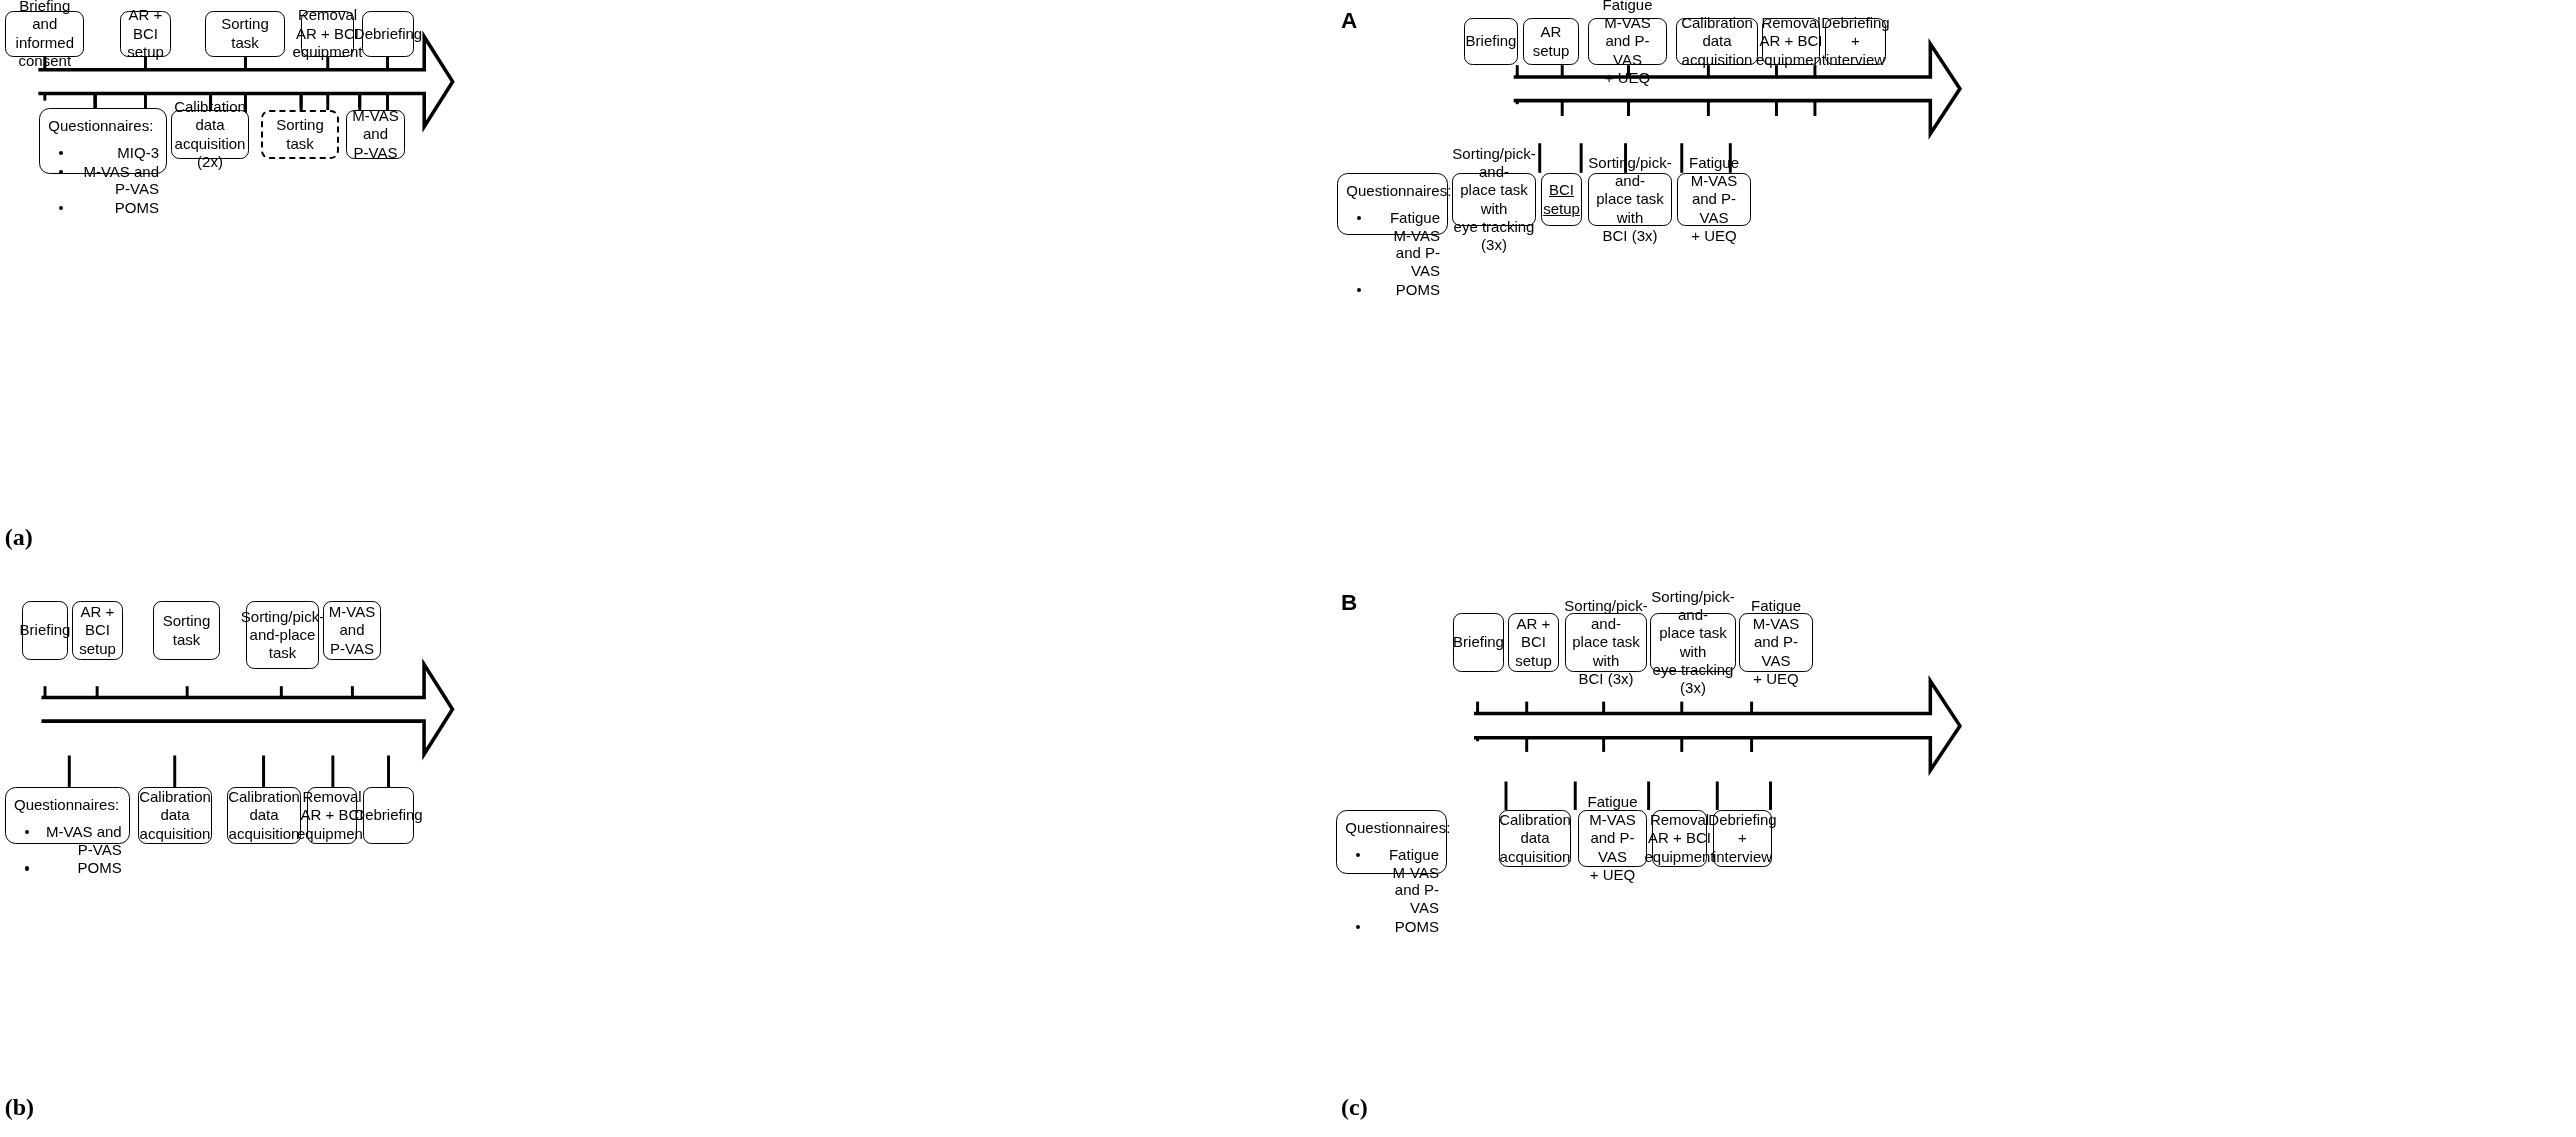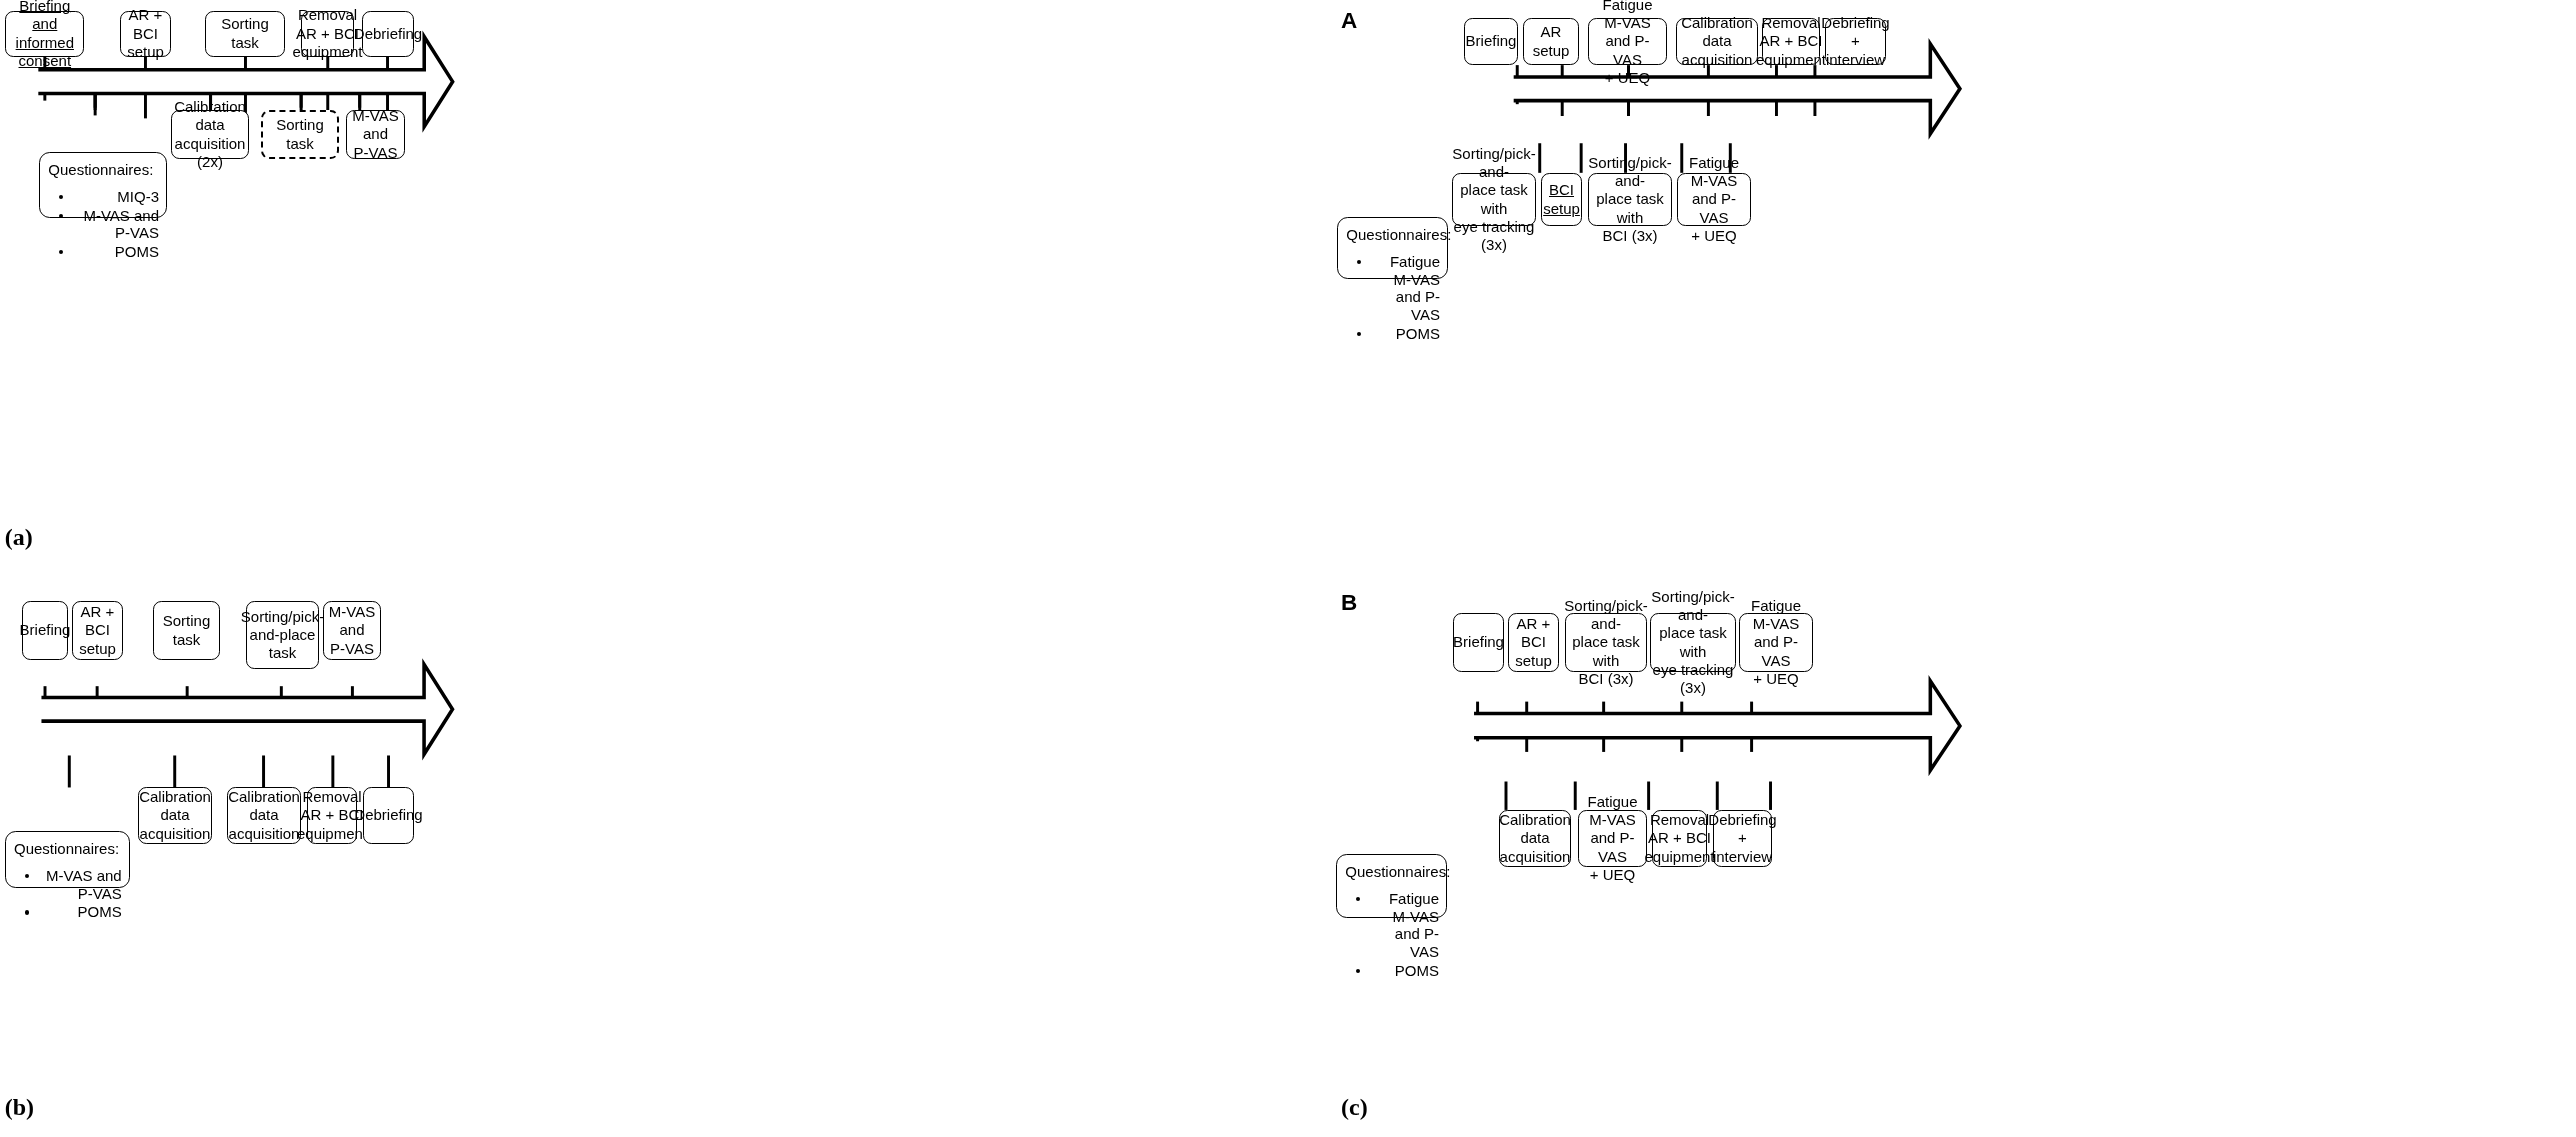--- a/index.html
+++ b/index.html
@@ -16,21 +16,20 @@
     font-family:"Liberation Sans", sans-serif;
     font-size:15px;padding:2.4px 3.6px;
   }
   .box.dashed{border-style:dashed;border-width:2.4px;}
   .qbox{
     position:absolute;box-sizing:border-box;background:#fff;
     border:1.8px solid #000;border-radius:10.7px;
     display:block;text-align:left;padding:8.3px 7px 6px 8.3px;
     font-size:15px;line-height:1.22;
     font-family:"Liberation Sans", sans-serif;
-    margin-top:44px;
   }
   .qtitle{display:block;margin:0 0 8.3px 0;}
   .qlist{margin:0;padding:0 0 0 24px;list-style:none;text-align:right;}
   .qlist li{position:relative;margin:0 0 1.2px 0;line-height:1.18;}
   .qlist li::before{
     content:"";position:absolute;left:-13px;top:7px;
     width:4.1px;height:4.1px;border-radius:50%;background:#000;
   }
   svg.lines{position:absolute;left:0;top:0;overflow:visible;pointer-events:none;}
   .caption{
@@ -73,21 +72,21 @@
              L 716,118
              L 716,63
              L 762,135
              L 716,207
              L 716,152
              L 64,152 Z" fill="none" stroke="none"></path>
 
     <path d="M 64,118 L 716,118 L 716,62 L 764,138 L 716,214 L 716,158 L 64,158" fill="#fff" stroke="#000" stroke-width="6" stroke-linejoin="miter"></path>
   </svg>
 
-  <div class="box" style="left:5.3px;top:10.7px;width:79px;height:46px;text-decoration:underline;">Briefing and<br>informed consent</div>
+  <div class="box" style="left:5.3px;top:10.7px;width:79px;height:46px;">Briefing and<br>informed consent</div>
   <div class="box" style="left:120px;top:10.7px;width:51px;height:46px;">AR + BCI<br>setup</div>
   <div class="box" style="left:205px;top:10.7px;width:80px;height:46px;">Sorting task</div>
   <div class="box" style="left:301px;top:10.7px;width:53px;height:46px;">Removal<br>AR + BCI<br>equipment</div>
   <div class="box" style="left:362px;top:10.7px;width:52px;height:46px;">Debriefing</div>
 
   <div class="qbox" style="left:39px;top:108px;width:128px;height:66px;">
     <span class="qtitle">Questionnaires:</span>
     <ul class="qlist">
       <li>MIQ-3</li>
       <li>M-VAS and P-VAS</li>

